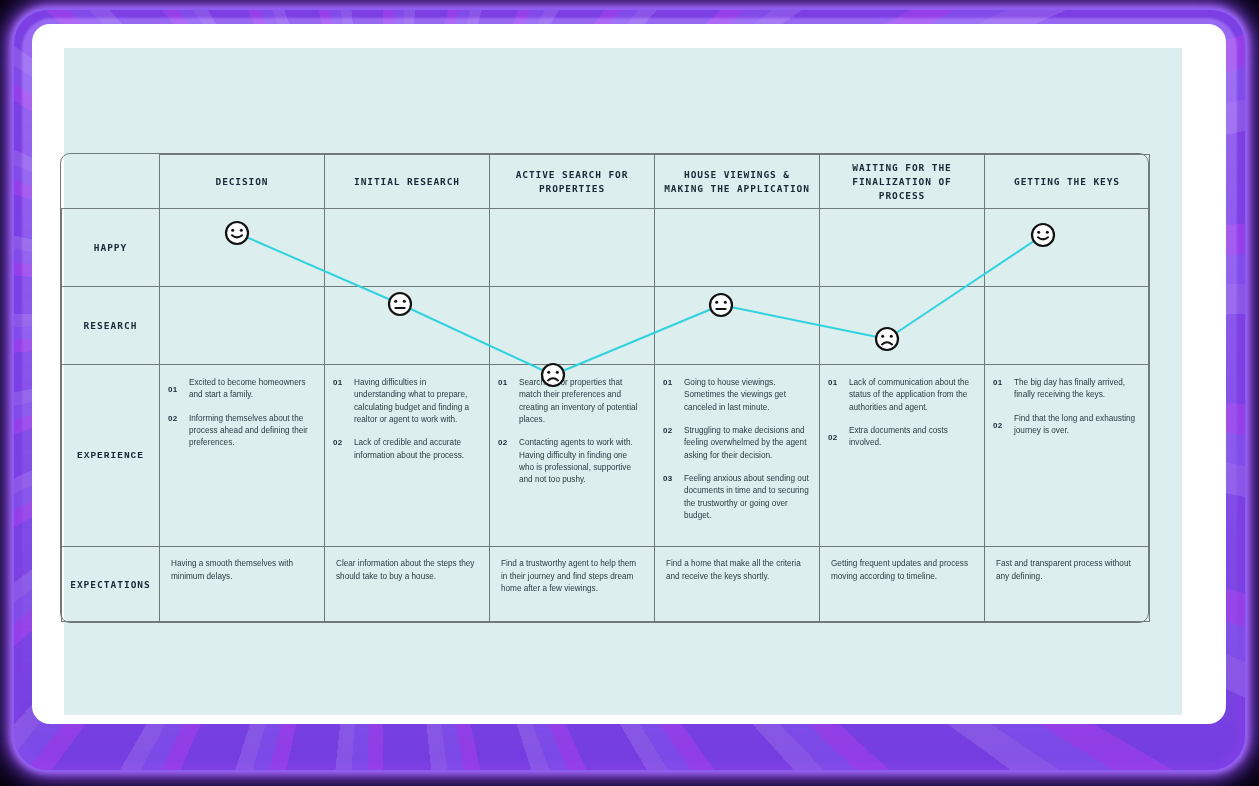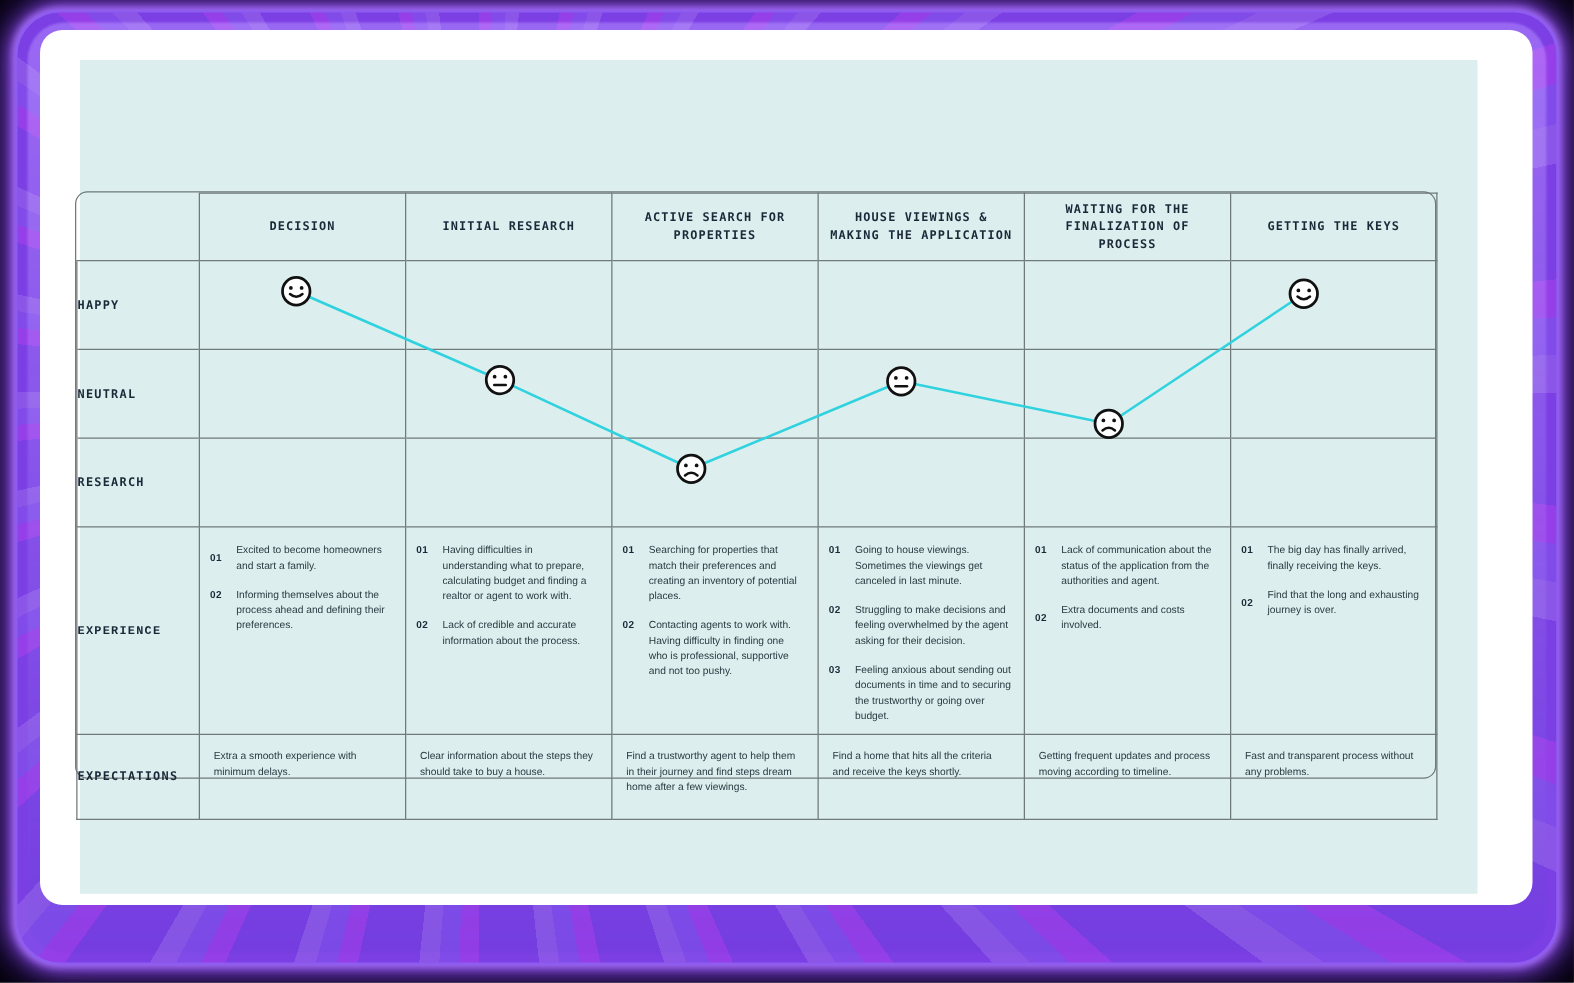--- a/index.html
+++ b/index.html
@@ -89,21 +89,21 @@
     height: 44px;
   }
   th.corner-head { border-top: none; border-left: none; }
 
   td.row-label {
     font-family: "DejaVu Sans Mono", monospace;
     font-size: 9.5px;
     font-weight: 700;
     letter-spacing: 1px;
     color: #1b2838;
-    text-align: left;
+    text-align: center;
     vertical-align: middle;
   }
 
   tr.mood-row td { height: 71px; }
   tr.mood-row td.dotted-b { border-bottom: 1px dotted #4a5555; }
 
   tr.exp-row td { height: 160px; vertical-align: top; }
   tr.exp-row td.row-label { vertical-align: middle; font-family: Liberation Mono, monospace; }
   tr.expect-row td { height: 68px; vertical-align: top; }
   tr.expect-row td.row-label { vertical-align: middle; }
@@ -170,29 +170,20 @@
         <tr class="mood-row">
           <td class="row-label dotted-b">HAPPY</td>
           <td class="dotted-b"></td>
           <td class="dotted-b"></td>
           <td class="dotted-b"></td>
           <td class="dotted-b"></td>
           <td class="dotted-b"></td>
           <td class="dotted-b"></td>
         </tr>
         <tr class="mood-row">
-          <td class="row-label dotted-b">NEUTRAL</td>
-          <td class="dotted-b"></td>
-          <td class="dotted-b"></td>
-          <td class="dotted-b"></td>
-          <td class="dotted-b"></td>
-          <td class="dotted-b"></td>
-          <td class="dotted-b"></td>
-        </tr>
-        <tr class="mood-row">
           <td class="row-label">RESEARCH</td>
           <td></td>
           <td></td>
           <td></td>
           <td></td>
           <td></td>
           <td></td>
         </tr>
 
         <tr class="exp-row">
@@ -272,46 +263,46 @@
                   <div class="exp-txt">Find that the long and exhausting journey is over.</div>
                 </div>
               </div>
             </td>
         </tr>
 
         <tr class="expect-row">
           <td class="row-label">EXPECTATIONS</td>
           <td>
               <div class="expect-cell">
-                <div class="expect-txt">Extra a smooth experience with minimum delays.</div>
+                <div class="expect-txt">Having a smooth themselves with minimum delays.</div>
               </div>
             </td>
           <td>
               <div class="expect-cell">
                 <div class="expect-txt">Clear information about the steps they should take to buy a house.</div>
               </div>
             </td>
           <td>
               <div class="expect-cell">
                 <div class="expect-txt">Find a trustworthy agent to help them in their journey and find steps dream home after a few viewings.</div>
               </div>
             </td>
           <td>
               <div class="expect-cell">
-                <div class="expect-txt">Find a home that hits all the criteria and receive the keys shortly.</div>
+                <div class="expect-txt">Find a home that make all the criteria and receive the keys shortly.</div>
               </div>
             </td>
           <td>
               <div class="expect-cell">
                 <div class="expect-txt">Getting frequent updates and process moving according to timeline.</div>
               </div>
             </td>
           <td>
               <div class="expect-cell">
-                <div class="expect-txt">Fast and transparent process without any problems.</div>
+                <div class="expect-txt">Fast and transparent process without any defining.</div>
               </div>
             </td>
         </tr>
       </tbody>
     </table>
   </div>
 
   <div class="curve" id="curve-layer">
     <svg id="curve-svg" width="1089" height="470">
         <path d="M177 80 L340 151 L493 222 L661 152 L827 186 L983 82" fill="none" stroke="#2fd2de" stroke-width="2" stroke-linecap="round" stroke-linejoin="round"></path>

